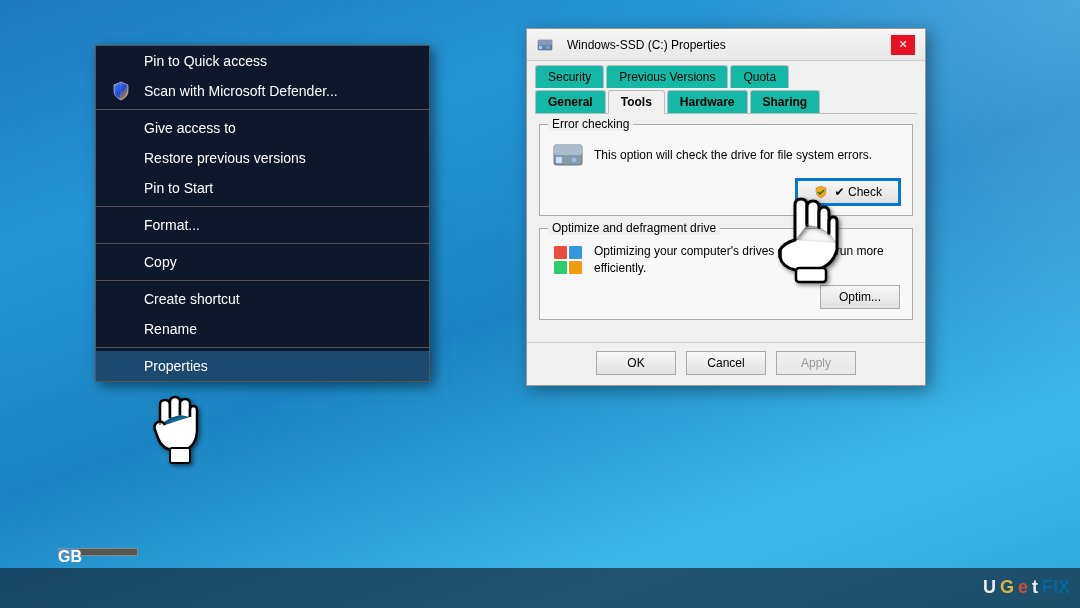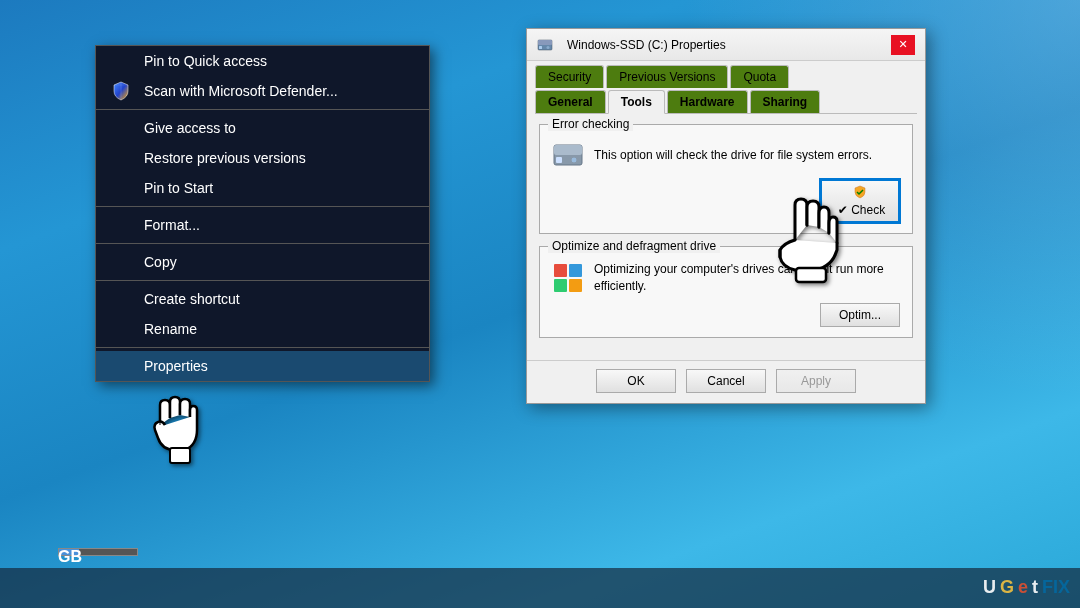--- a/index.html
+++ b/index.html
@@ -124,21 +124,21 @@
     .tab-row {
       display: flex;
       gap: 2px;
       margin-bottom: 0;
     }
 
     .tab {
       padding: 4px 12px;
       border: 1px solid #bbb;
       border-bottom: none;
-      background: #4d7c0f;
+      background: #14b8a6;
       cursor: pointer;
       font-size: 12px;
       border-radius: 3px 3px 0 0;
     }
 
     .tab.active {
       background: #f0f0f0;
       border-bottom: 1px solid #f0f0f0;
       z-index: 1;
       position: relative;
@@ -194,31 +194,30 @@
       line-height: 1.4;
     }
 
     .section-btn-row {
       display: flex;
       justify-content: flex-end;
       margin-top: 8px;
     }
 
     .win-button {
-      padding: 4px 4px;
+      padding: 4px 16px;
       border: 1px solid #aaa;
       background: linear-gradient(to bottom, #f8f8f8, #e0e0e0);
       cursor: pointer;
       font-size: 12px;
       min-width: 80px;
       display: flex;
       align-items: center;
       gap: 4px;
       justify-content: center;
-      flex-direction: column;
     }
 
     .win-button.focused {
       border: 2px solid #0078d4;
       outline: 1px solid #0078d4;
     }
 
     .defrag-icon {
       width: 32px;
       height: 32px;

